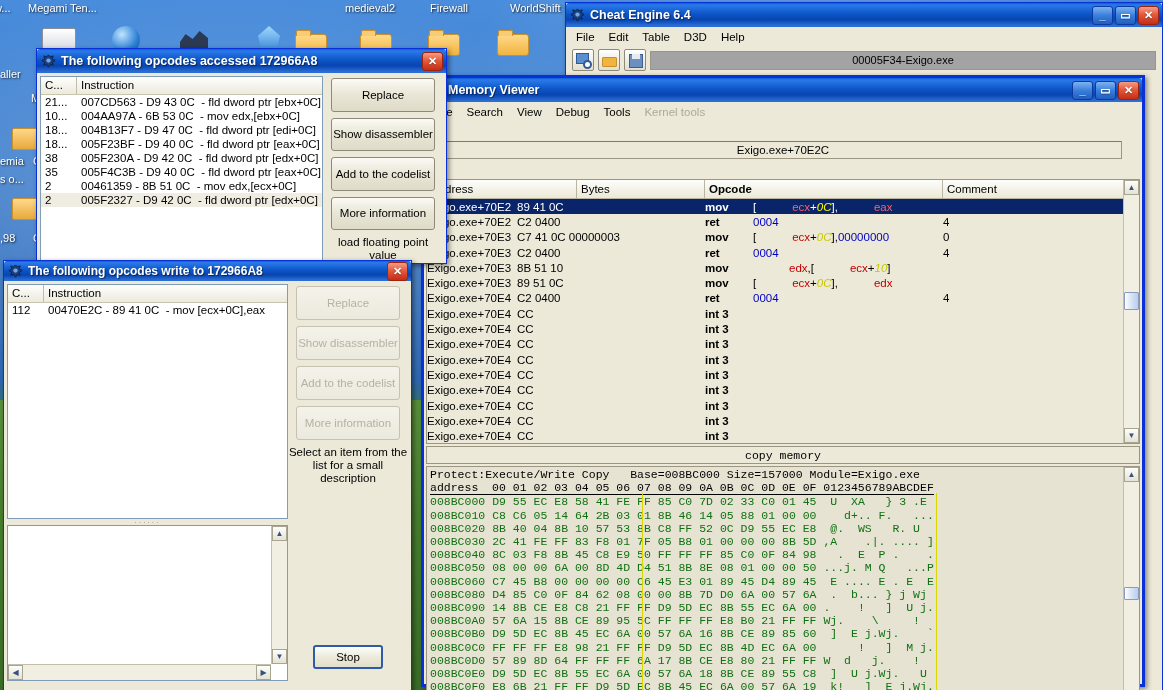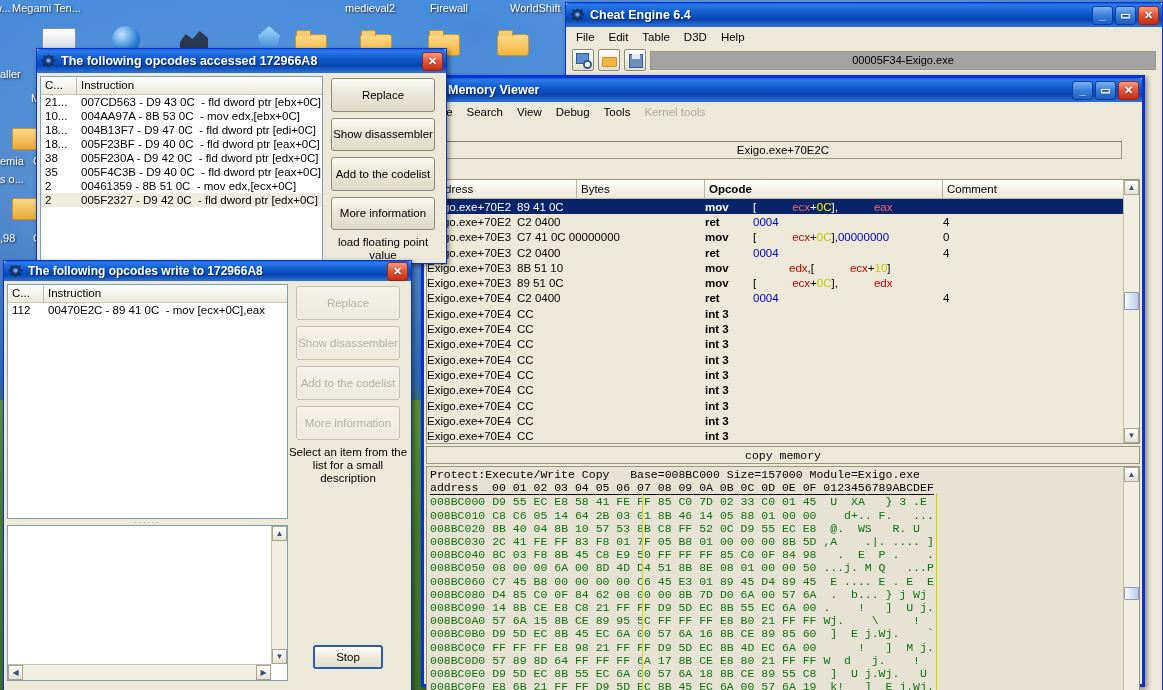--- a/index.html
+++ b/index.html
@@ -73,21 +73,21 @@
   .dis-hdr { display:flex; height:19px; background:#ece9d8; font-size:11.5px;}
   .dis-hdr div { border-right:1px solid #b9b5a0; border-bottom:1px solid #b9b5a0;
                  background:linear-gradient(180deg,#fdfdfb,#ece9d8); padding:3px 0 0 4px;}
   .dis-row { display:flex; height:15.3px; font-size:11.5px; white-space:pre; align-items:center;}
   .dis-row.sel { background:#0a246a; color:#fff;}
   .c-addr { width:150px;flex:0 0 150px; overflow:hidden;}
   .c-byte { width:80px;flex:0 0 80px; }
   .c-op   { width:48px;flex:0 0 48px; font-weight:bold;}
   .c-args { width:190px;flex:0 0 190px;}
   .c-com  { flex:1 1 auto;}
-  .reg { color:#c00000;padding-left:36px; } .num { color:#0000c0; } .hl { color:#c8c800; }
+  .reg { color:#c00000;padding-left:36px; } .num { color:#0000c0; } .hl { color:#c8c800;font-style:italic; }
   .dis-row.sel .reg, .dis-row.sel .num { color:#ff6060; }
   .dis-row.sel .hl { color:#ffff00; }
 
   .copybar { height:18px;background:#ece9d8;border:1px solid #9a9682;
              display:flex;align-items:center;justify-content:center;
              font-family:"Liberation Mono", monospace;font-size:11.5px;margin:2px;}
   .hexpane { background:#e6e3d3; font-family:"Liberation Mono", monospace; font-size:11.5px;
              color:#117011; padding:1px 0 0 3px; overflow:hidden; position:relative;}
   .hex-info { color:#000; white-space:pre; line-height:13.2px;}
   .hex-hdr  { color:#000; white-space:pre; line-height:13.2px; border-bottom:1px solid #000; display:inline-block;}
@@ -111,21 +111,21 @@
   .stopbtn { width:70px;height:24px;border:2px solid #2f5ba8;border-radius:3px;
              background:linear-gradient(180deg,#fdfdfb,#ece9d8 55%,#e2dfcd);
              display:flex;align-items:center;justify-content:center;font-size:11.5px;}
 </style>
 </head>
 <body>
 
 <div id="desktop">
   <div class="grass"></div>
   <div class="dicon" style="left:-6px;top:2px">w...</div>
-  <div class="dicon" style="left:12px;top:2px">Megami Ten...</div>
+  <div class="dicon" style="left:28px;top:2px">Megami Ten...</div>
   <div class="dicon" style="left:345px;top:2px">medieval2</div>
   <div class="dicon" style="left:430px;top:2px">Firewall</div>
   <div class="dicon" style="left:510px;top:2px">WorldShift</div>
   <div class="dicon" style="left:0px;top:68px">aller</div>
   <div class="dicon" style="left:31px;top:92px">M</div>
   <div class="dicon" style="left:0px;top:155px">emia</div>
   <div class="dicon" style="left:0px;top:173px">s o...</div>
   <div class="dicon" style="left:33px;top:155px">Ch</div>
   <div class="dicon" style="left:0px;top:232px">,98</div>
   <div class="dicon" style="left:33px;top:232px">C</div>
@@ -226,21 +226,21 @@
   <div style="position:relative;margin:0 2px;height:265px;background:#ece9d8;border:1px solid #9a9682;overflow:hidden">
     <div class="dis-hdr">
       <div class="c-addr">Address</div>
       <div class="c-byte" style="width:128px;flex:0 0 128px">Bytes</div>
       <div class="c-op" style="width:238px;flex:0 0 238px">Opcode</div>
       <div class="c-com">Comment</div>
     </div>
     <div id="dis-rows">
         <div class="dis-row sel"><span class="c-addr">Exigo.exe+70E2</span><span class="c-byte" style="width:128px;flex:0 0 128px;margin-left:-60px">89 41 0C</span><span class="c-op" style="margin-left:60px">mov</span><span class="c-args">[<span class="reg">ecx</span>+<span class="hl">0C</span>],<span class="reg">eax</span></span><span class="c-com"></span></div>
         <div class="dis-row"><span class="c-addr">Exigo.exe+70E2</span><span class="c-byte" style="width:128px;flex:0 0 128px;margin-left:-60px">C2 0400</span><span class="c-op" style="margin-left:60px">ret</span><span class="c-args"><span class="num">0004</span></span><span class="c-com">4</span></div>
-        <div class="dis-row"><span class="c-addr">Exigo.exe+70E3</span><span class="c-byte" style="width:128px;flex:0 0 128px;margin-left:-60px">C7 41 0C 00000000</span><span class="c-op" style="margin-left:60px">mov</span><span class="c-args">[<span class="reg">ecx</span>+<span class="hl">0C</span>],<span class="num">00000000</span></span><span class="c-com">0</span></div>
+        <div class="dis-row"><span class="c-addr">Exigo.exe+70E3</span><span class="c-byte" style="width:128px;flex:0 0 128px;margin-left:-60px">C7 41 0C 00000003</span><span class="c-op" style="margin-left:60px">mov</span><span class="c-args">[<span class="reg">ecx</span>+<span class="hl">0C</span>],<span class="num">00000000</span></span><span class="c-com">0</span></div>
         <div class="dis-row"><span class="c-addr">Exigo.exe+70E3</span><span class="c-byte" style="width:128px;flex:0 0 128px;margin-left:-60px">C2 0400</span><span class="c-op" style="margin-left:60px">ret</span><span class="c-args"><span class="num">0004</span></span><span class="c-com">4</span></div>
         <div class="dis-row"><span class="c-addr">Exigo.exe+70E3</span><span class="c-byte" style="width:128px;flex:0 0 128px;margin-left:-60px">8B 51 10</span><span class="c-op" style="margin-left:60px">mov</span><span class="c-args"><span class="reg">edx</span>,[<span class="reg">ecx</span>+<span class="hl">10</span>]</span><span class="c-com"></span></div>
         <div class="dis-row"><span class="c-addr">Exigo.exe+70E3</span><span class="c-byte" style="width:128px;flex:0 0 128px;margin-left:-60px">89 51 0C</span><span class="c-op" style="margin-left:60px">mov</span><span class="c-args">[<span class="reg">ecx</span>+<span class="hl">0C</span>],<span class="reg">edx</span></span><span class="c-com"></span></div>
         <div class="dis-row"><span class="c-addr">Exigo.exe+70E4</span><span class="c-byte" style="width:128px;flex:0 0 128px;margin-left:-60px">C2 0400</span><span class="c-op" style="margin-left:60px">ret</span><span class="c-args"><span class="num">0004</span></span><span class="c-com">4</span></div>
         <div class="dis-row"><span class="c-addr">Exigo.exe+70E4</span><span class="c-byte" style="width:128px;flex:0 0 128px;margin-left:-60px">CC</span><span class="c-op" style="margin-left:60px">int 3</span><span class="c-args"></span><span class="c-com"></span></div>
         <div class="dis-row"><span class="c-addr">Exigo.exe+70E4</span><span class="c-byte" style="width:128px;flex:0 0 128px;margin-left:-60px">CC</span><span class="c-op" style="margin-left:60px">int 3</span><span class="c-args"></span><span class="c-com"></span></div>
         <div class="dis-row"><span class="c-addr">Exigo.exe+70E4</span><span class="c-byte" style="width:128px;flex:0 0 128px;margin-left:-60px">CC</span><span class="c-op" style="margin-left:60px">int 3</span><span class="c-args"></span><span class="c-com"></span></div>
         <div class="dis-row"><span class="c-addr">Exigo.exe+70E4</span><span class="c-byte" style="width:128px;flex:0 0 128px;margin-left:-60px">CC</span><span class="c-op" style="margin-left:60px">int 3</span><span class="c-args"></span><span class="c-com"></span></div>
         <div class="dis-row"><span class="c-addr">Exigo.exe+70E4</span><span class="c-byte" style="width:128px;flex:0 0 128px;margin-left:-60px">CC</span><span class="c-op" style="margin-left:60px">int 3</span><span class="c-args"></span><span class="c-com"></span></div>
         <div class="dis-row"><span class="c-addr">Exigo.exe+70E4</span><span class="c-byte" style="width:128px;flex:0 0 128px;margin-left:-60px">CC</span><span class="c-op" style="margin-left:60px">int 3</span><span class="c-args"></span><span class="c-com"></span></div>
@@ -307,21 +307,21 @@
     </div>
   </div>
   <div style="display:flex;height:192px;padding:3px">
     <div class="whitebox" style="flex:1;position:relative;overflow:hidden">
       <div class="listhdr">
         <div style="width:36px">C...</div>
         <div style="flex:1;border-right:none">Instruction</div>
       </div>
       <div id="acc-rows">
           <div class="lrow"><span class="cnt">21...</span><span>007CD563 - D9 43 0C  - fld dword ptr [ebx+0C]</span></div>
-          <div class="lrow"><span class="cnt">10...</span><span>004AA97A - 8B 53 0C  - mov edx,[ebx+0C]</span></div>
+          <div class="lrow"><span class="cnt">10...</span><span>004AA97A - 6B 53 0C  - mov edx,[ebx+0C]</span></div>
           <div class="lrow"><span class="cnt">18...</span><span>004B13F7 - D9 47 0C  - fld dword ptr [edi+0C]</span></div>
           <div class="lrow"><span class="cnt">18...</span><span>005F23BF - D9 40 0C  - fld dword ptr [eax+0C]</span></div>
           <div class="lrow"><span class="cnt">38</span><span>005F230A - D9 42 0C  - fld dword ptr [edx+0C]</span></div>
           <div class="lrow"><span class="cnt">35</span><span>005F4C3B - D9 40 0C  - fld dword ptr [eax+0C]</span></div>
           <div class="lrow"><span class="cnt">2</span><span>00461359 - 8B 51 0C  - mov edx,[ecx+0C]</span></div>
           <div class="lrow sel"><span class="cnt">2</span><span>005F2327 - D9 42 0C  - fld dword ptr [edx+0C]</span></div>
         </div>
     </div>
     <div style="width:120px;display:flex;flex-direction:column;align-items:center;gap:6px;padding-top:2px">
       <div class="sidebtn">Replace</div>

